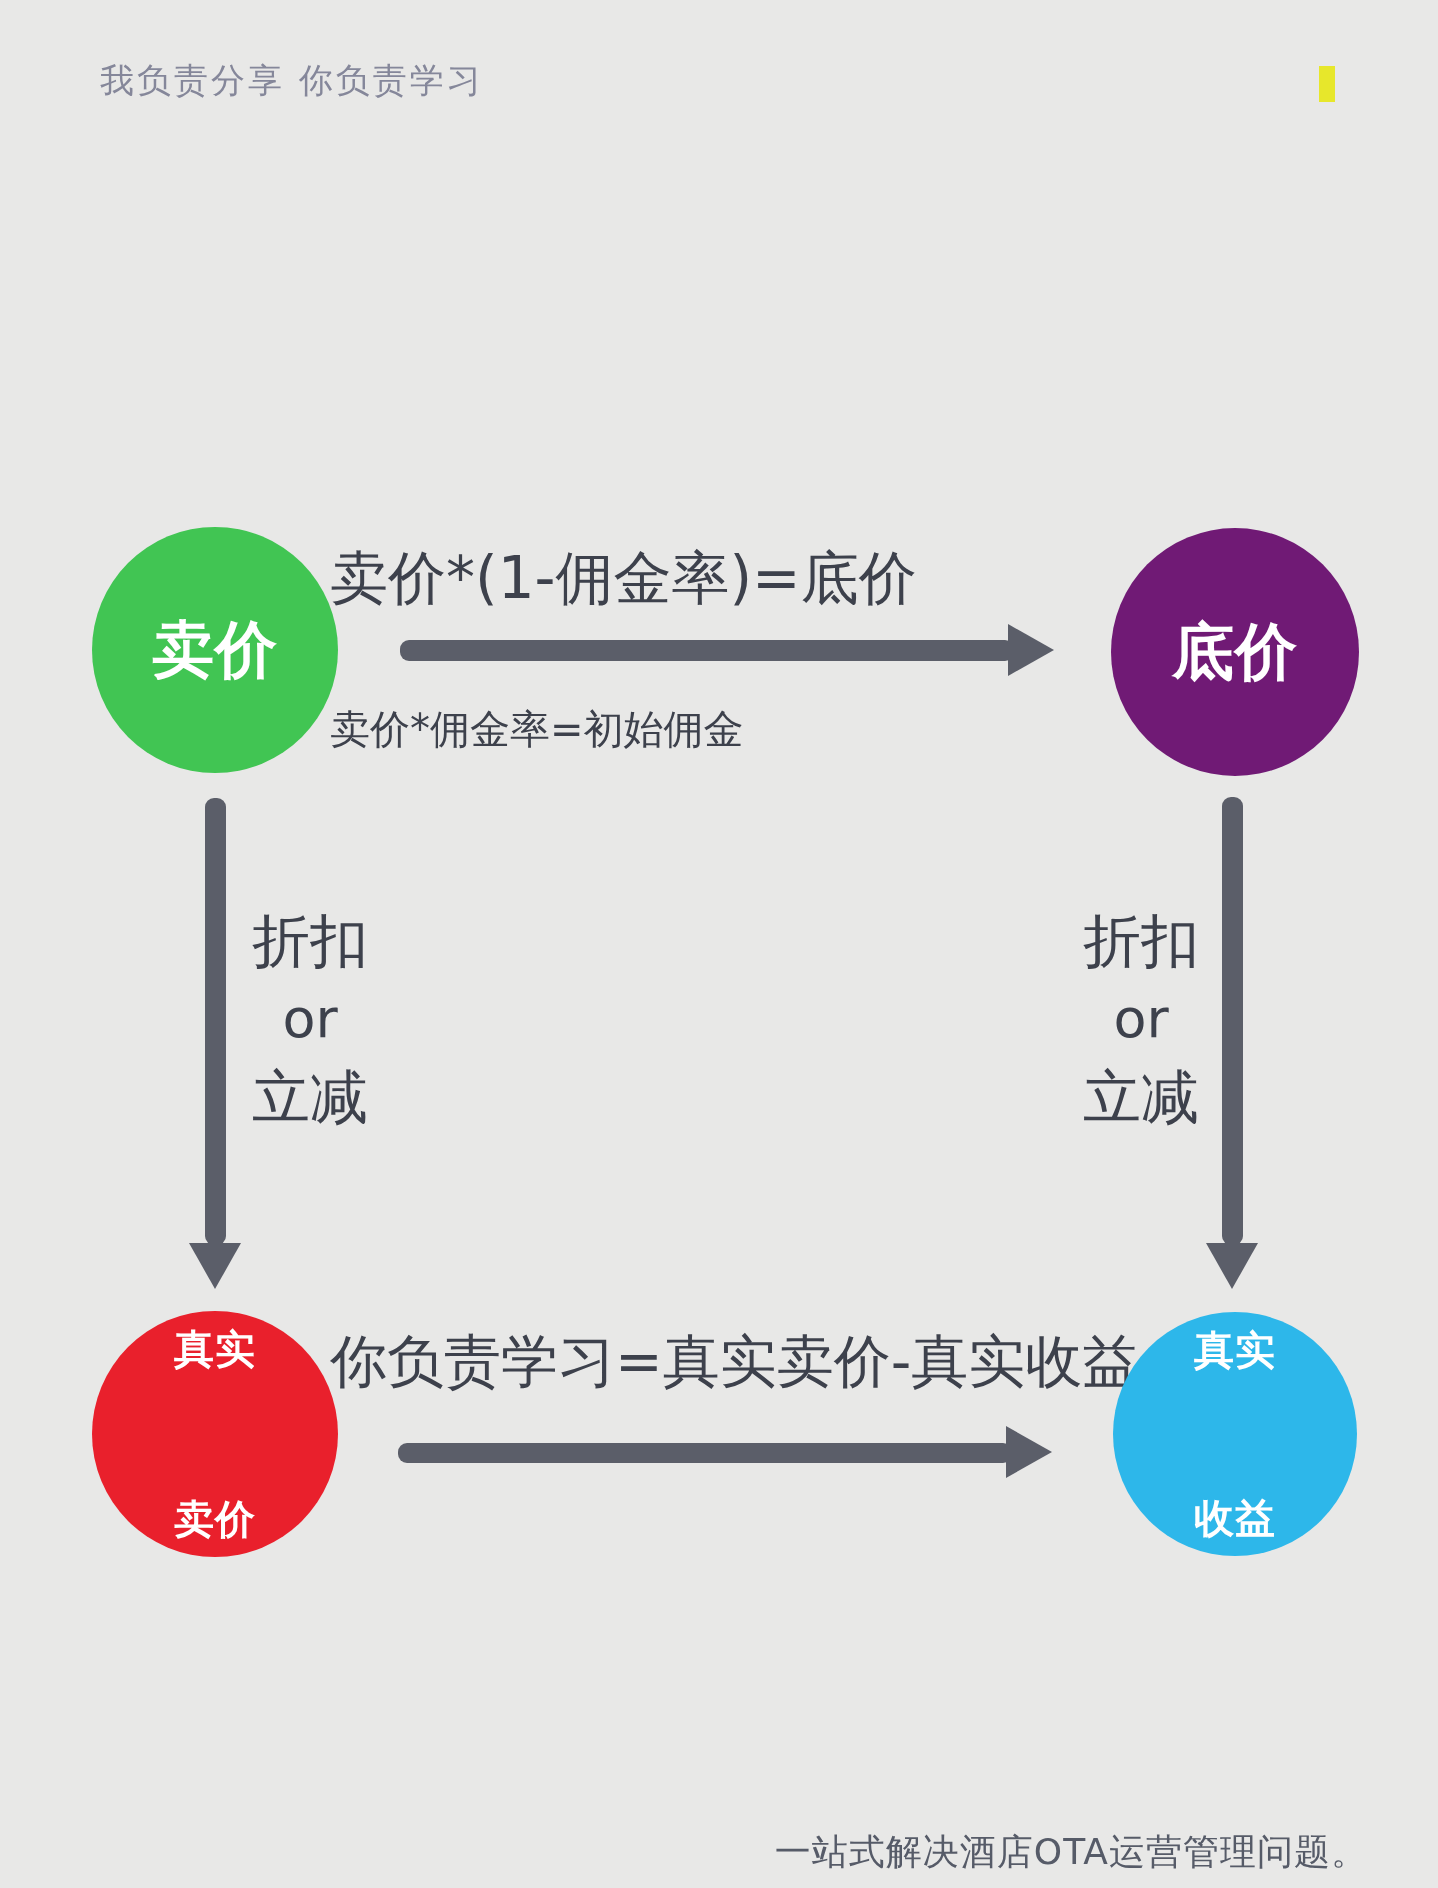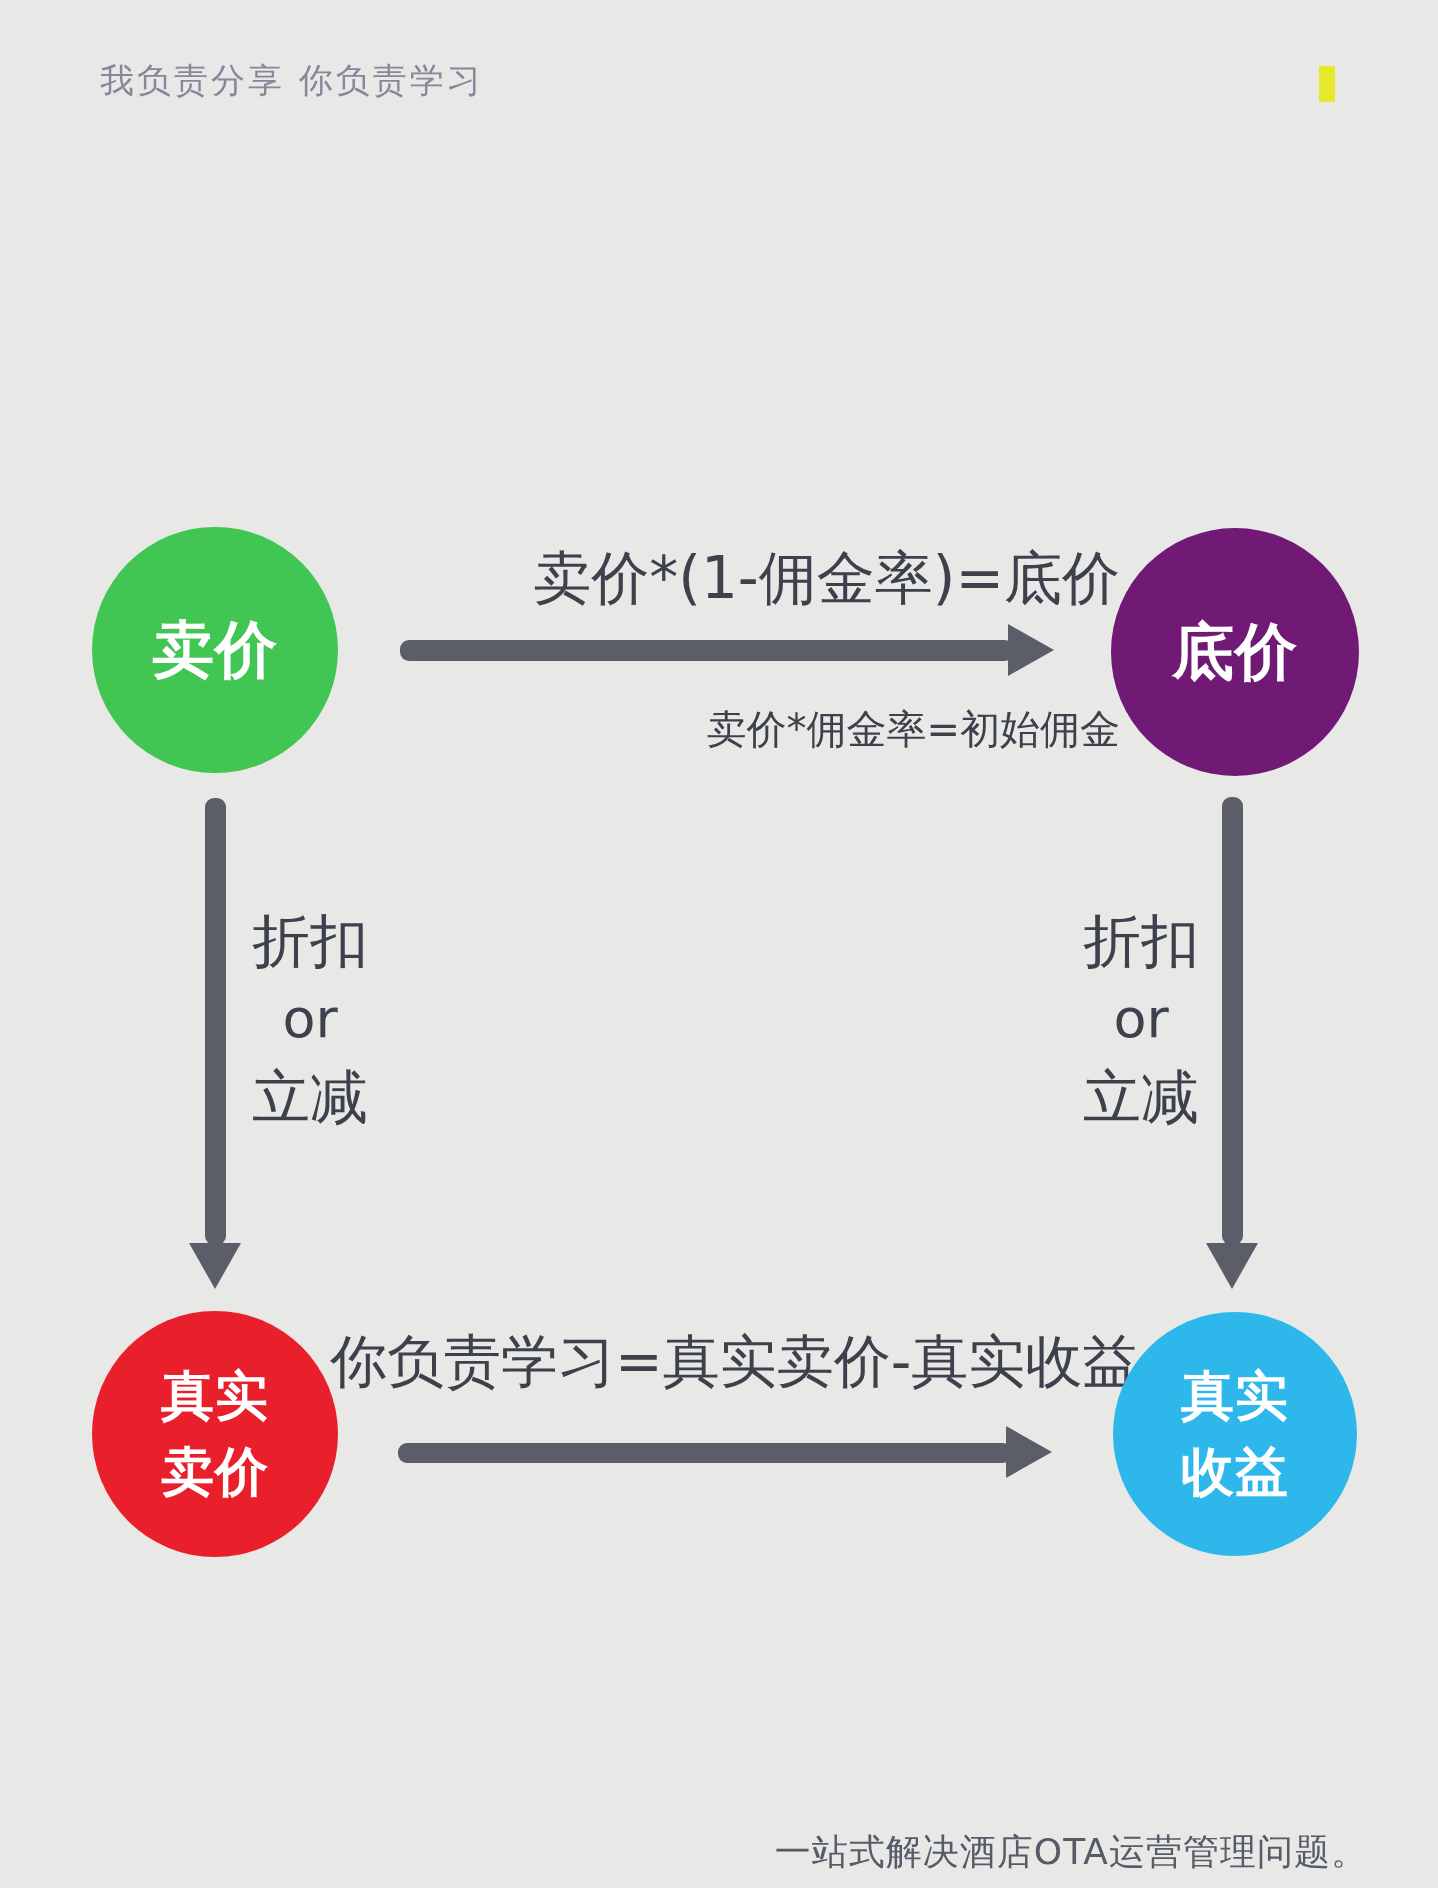--- a/index.html
+++ b/index.html
@@ -28,28 +28,28 @@
     color:#ffffff;font-size:62px;font-weight:800;letter-spacing:-1px;
     white-space:nowrap;
   }
   
   .node{
     position:absolute;border-radius:50%;
     display:flex;flex-direction:column;align-items:center;justify-content:center;
     color:#ffffff;font-weight:700;text-align:center;
   }
   .node.single{font-size:62px;letter-spacing:1px;}
-  .node.double{font-size:53px;line-height:76px;letter-spacing:1px;}
+  .node.double{font-size:40px;line-height:76px;letter-spacing:1px;justify-content:space-between;}
   .node-sell{left:92px;top:527px;width:246px;height:246px;background:#41c553;}
   .node-base{left:1111px;top:528px;width:248px;height:248px;background:#701a75;}
   .node-realsell{left:92px;top:1311px;width:246px;height:246px;background:#e9202c;}
   .node-realrev{left:1113px;top:1312px;width:244px;height:244px;background:#2db7ea;}
   
   .formula{
-    position:absolute;left:330px;width:790px;text-align:right;
+    position:absolute;left:330px;width:790px;text-align:left;
     color:#3d414c;font-weight:400;white-space:nowrap;
   }
   .formula-1{top:540px;font-size:58px;}
   .formula-2{top:702px;font-size:40px;}
   .formula-3{top:1324px;font-size:57px;}
   
   .bar{position:absolute;background:#5b5e69;border-radius:9px;}
   .bar-top{left:400px;top:640px;width:614px;height:21px;}
   .bar-bottom{left:398px;top:1443px;width:614px;height:20px;}
   .bar-left{left:205px;top:798px;width:21px;height:447px;}

